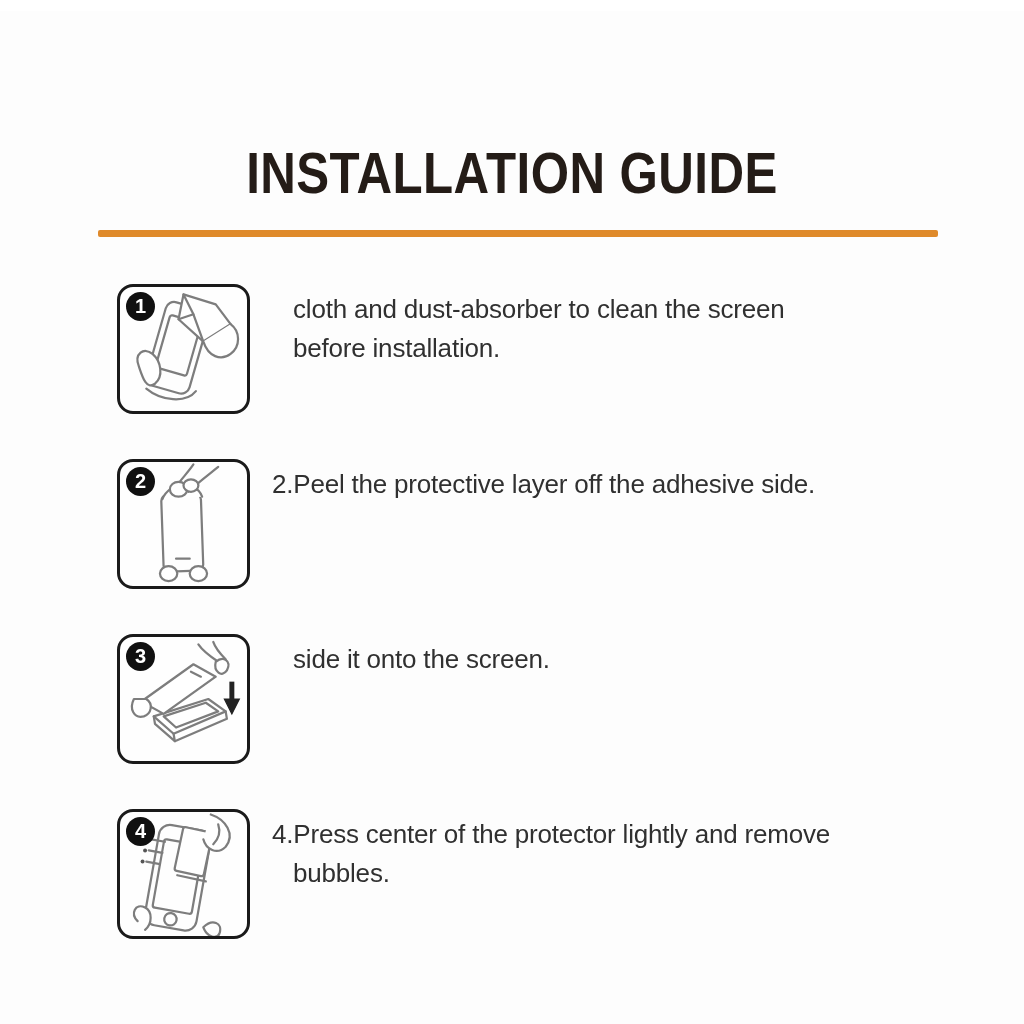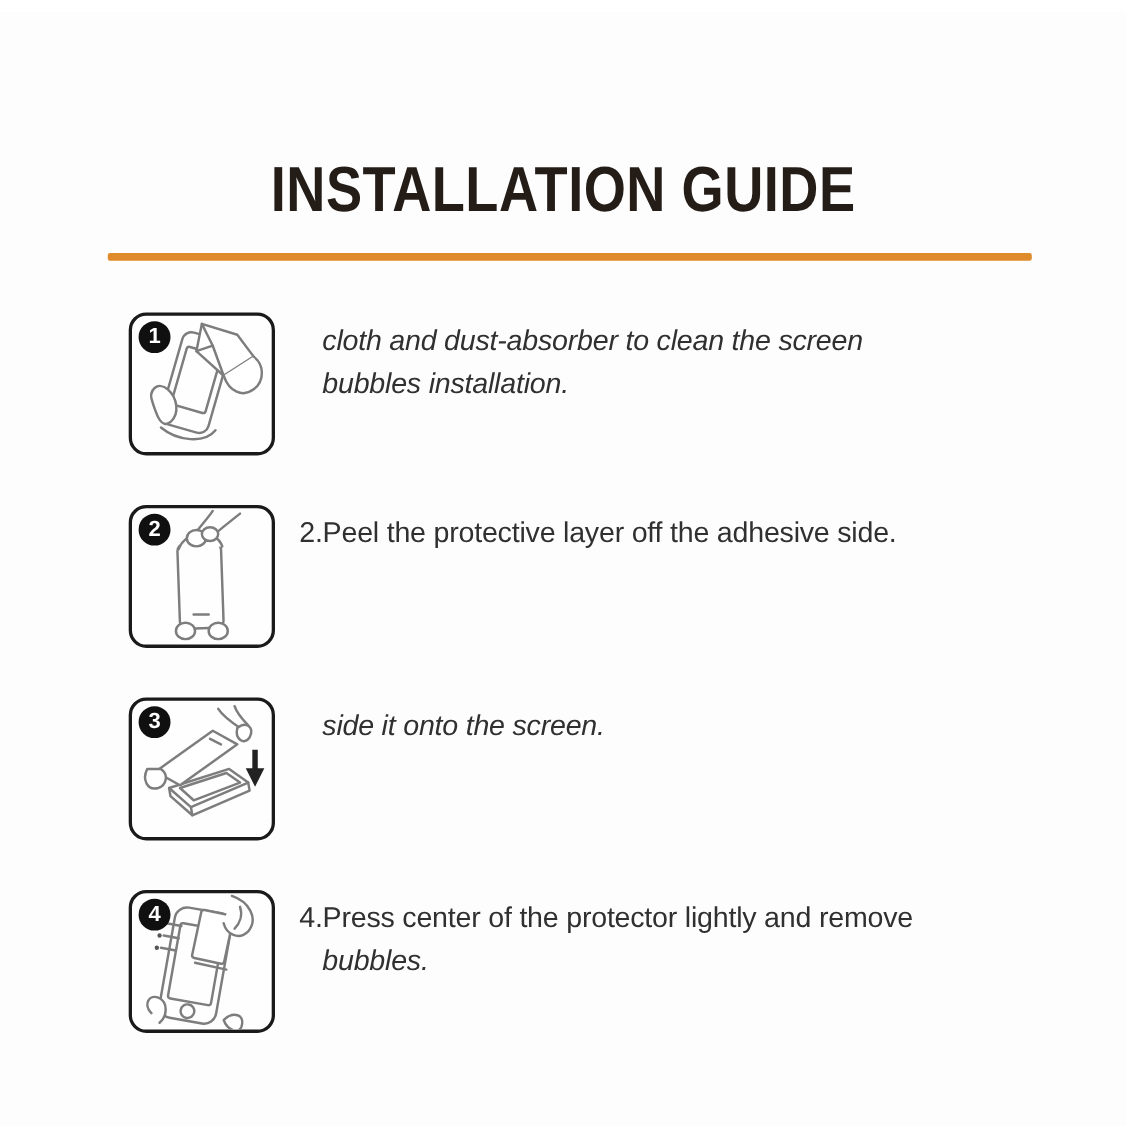--- a/index.html
+++ b/index.html
@@ -72,21 +72,21 @@
     margin-left: 22px;
     padding-top: 6px;
     font-size: 26px;
     color: #303030;
   }
   .line {
     white-space: pre;
     line-height: 39px;
     letter-spacing: -0.2px;
   }
-  .cont { padding-left: 21px; font-style: italic; }
+  .cont { padding-left: 21px; }
   .art { stroke: #7d7d7d; fill: none; stroke-width: 1.8; stroke-linecap: round; stroke-linejoin: round; }
   .art-fill { stroke: #7d7d7d; fill: #ffffff; stroke-width: 1.8; stroke-linecap: round; stroke-linejoin: round; }
   .art-dark { stroke: #222222; fill: #222222; }
 </style>
 </head>
 <body>
 
 <div class="page">
 
   <h1 class="title">INSTALLATION GUIDE</h1>
@@ -106,21 +106,21 @@
         <path class="art-fill" d="M50,6 L76,14 L88,30 L66,44 L46,26 Z"></path>
         <path class="art" d="M50,6 L58,22 L46,26"></path>
         <path class="art" d="M58,22 L66,44"></path>
         <path class="art-fill" d="M88,30 C96,36 96,48 88,54 C80,60 70,56 66,44"></path>
         <path class="art-fill" d="M14,64 C10,54 18,48 25,54 C32,60 34,72 27,78 C20,83 17,73 14,64 Z"></path>
         <path class="art" d="M20,82 C32,92 52,94 60,84"></path>
       </svg>
     </div>
     <div class="step-text">
       <div class="line cont">cloth and dust-absorber to clean the screen</div>
-      <div class="line cont">bubbles installation.</div>
+      <div class="line cont">before installation.</div>
     </div>
   </section>
 
   <section class="step step-2">
     <div class="illus-box">
       <div class="badge">
         <span>2</span>
       </div>
       <svg viewBox="0 0 100 100" aria-hidden="true">
         <rect class="art" x="33" y="26" width="32" height="62" rx="5" transform="rotate(-2 49 57)"></rect>

